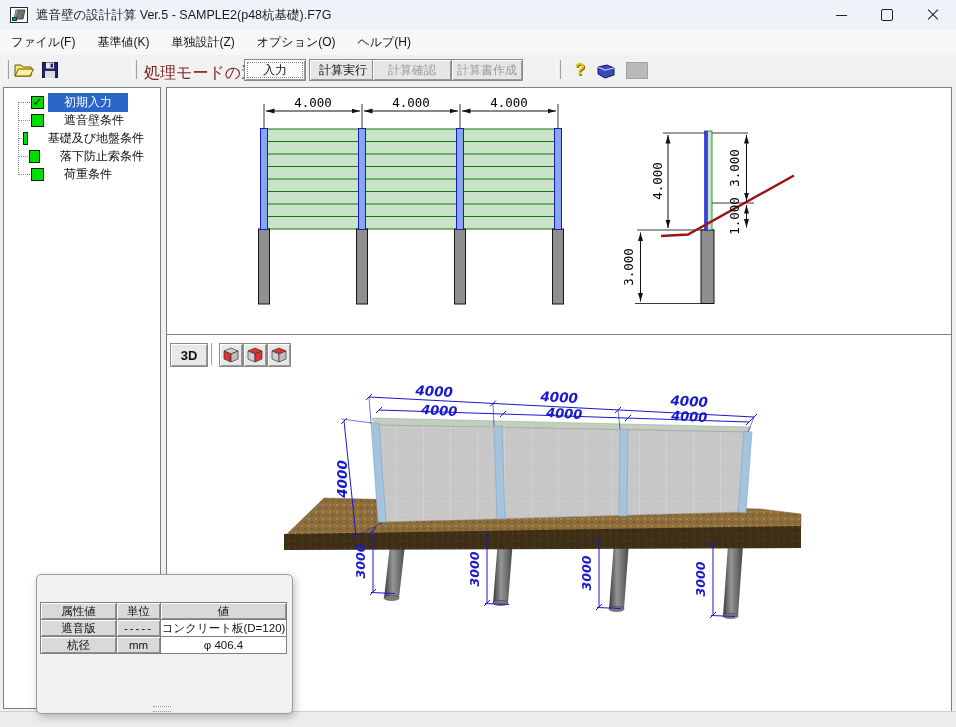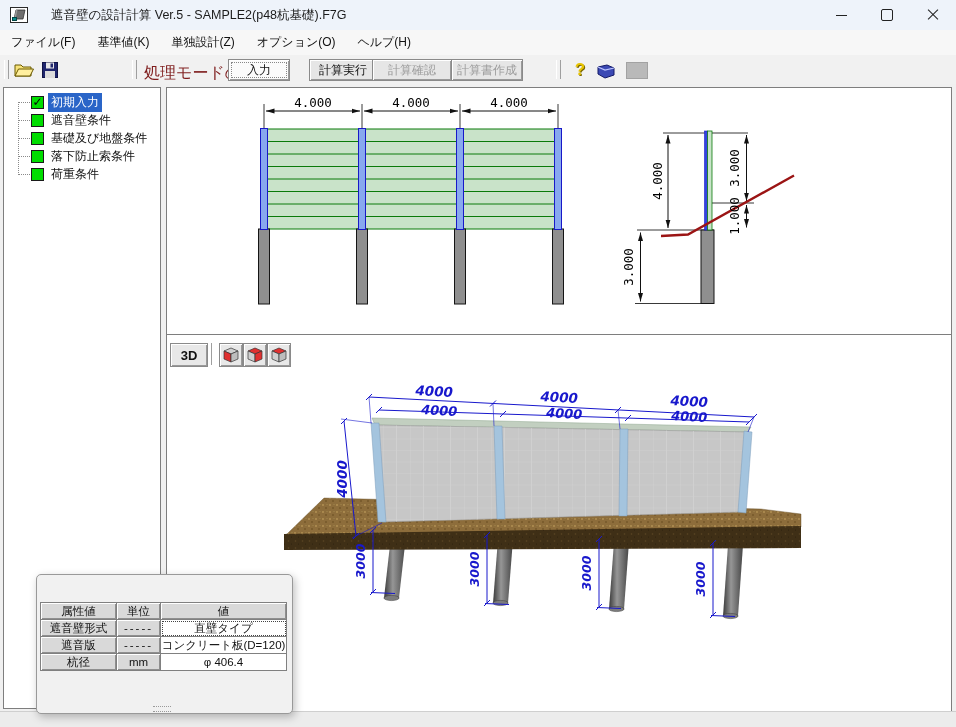--- a/index.html
+++ b/index.html
@@ -1,21 +1,21 @@
 <!DOCTYPE html>
 <html><head>
 <meta charset="utf-8">
 <style>
   html,body{margin:0;padding:0;background:#555;}
   .win{position:relative;width:956px;height:727px;background:#f0f0f0;
        font-family:"Liberation Sans","DejaVu Sans",sans-serif;font-size:12px;color:#111;
        outline:2px solid #3a3a3a;overflow:hidden;box-sizing:border-box;}
   
   .titlebar{position:absolute;left:0;top:0;right:0;height:30px;background:#eef3fa;
-            display:flex;align-items:center;border-bottom:1px solid #e2e6ec;gap:15px;}
+            display:flex;align-items:center;border-bottom:1px solid #e2e6ec;}
   .appicon{width:18px;height:16px;margin:0 8px 0 10px;flex:0 0 auto;}
   .title-text{font-size:12.5px;color:#1b1b1b;}
   .wctrls{margin-left:auto;display:flex;height:100%;}
   .wctrl{width:46px;height:100%;display:flex;align-items:center;justify-content:center;cursor:default;}
   .ic-min{width:11px;height:0;border-top:1px solid #222;}
   .ic-max{width:10px;height:10px;border:1px solid #222;border-radius:2px;}
   .ic-close{position:relative;width:12px;height:12px;}
   .ic-close i{position:absolute;left:-1px;top:5px;width:14px;height:0;border-top:1px solid #222;}
   .ic-close i:first-child{transform:rotate(45deg);}
   .ic-close i:last-child{transform:rotate(-45deg);}
@@ -42,21 +42,21 @@
   .tree-pane{left:3px;top:3px;width:158px;height:622px;}
   .top-pane{left:166px;top:3px;width:786px;height:253px;}
   .bot-pane{left:166px;top:250px;width:786px;height:403px;}
   
   .tree{position:relative;padding-top:5px;}
   .tree-vline{position:absolute;left:14px;top:14px;height:73px;border-left:1px dotted #8a8a8a;}
   .trow{display:flex;align-items:center;height:18px;position:relative;}
   .hdash{width:12px;border-top:1px dotted #8a8a8a;margin-left:14px;}
   .cb{width:13px;height:13px;background:#00dd00;border:1px solid #1a1a1a;margin-left:1px;
       display:flex;align-items:center;justify-content:center;font-size:12px;font-weight:bold;color:#000;line-height:11px;box-sizing:border-box;}
-  .tlabel{margin-left:4px;padding:1px 3px;white-space:nowrap;}
+  .tlabel{margin-left:4px;padding:1px 16px;white-space:nowrap;}
   .trow.selected .tlabel{background:#2a65c8;color:#fff;}
   
   .btn3d{position:absolute;left:3px;top:8px;width:36px;height:22px;background:#e8e8e8;border:1px solid #8a8a8a;
          box-shadow:inset 1px 1px 0 #fff,inset -1px -1px 0 #9a9a9a;display:flex;align-items:center;justify-content:center;
          font-weight:bold;font-size:13px;}
   .sep3d{position:absolute;left:44px;top:8px;width:2px;height:22px;border-left:1px solid #9f9f9f;border-right:1px solid #fff;}
   .cubebtn{position:absolute;top:8px;width:22px;height:22px;background:#e8e8e8;border:1px solid #8a8a8a;
            box-shadow:inset 1px 1px 0 #fff,inset -1px -1px 0 #9a9a9a;display:flex;align-items:center;justify-content:center;}
   
   .palette{position:absolute;left:36px;top:574px;width:255px;height:138px;background:#f1f1f1;
@@ -129,21 +129,21 @@
     <div class="ticon" style="left:38px">
       <svg width="16" height="16" viewBox="0 0 16 16">
         <rect x="0.5" y="0.5" width="15" height="15" fill="#20266e" stroke="#101345"></rect>
         <rect x="4" y="0.5" width="8" height="6" fill="#e8e8e8"></rect>
         <rect x="8.5" y="1.5" width="2.5" height="4" fill="#20266e"></rect>
         <rect x="3" y="9" width="10" height="7" fill="#dcdcdc"></rect>
       </svg>
     </div>
     <span class="grip" style="left:132px"></span>
     <span class="mode-label">処理モードの選択</span>
-    <div class="tbtn active" style="left:228px;width:62px">入力</div>
+    <div class="tbtn active" style="left:244px;width:62px">入力</div>
     <div class="tbtn" style="left:309px;width:68px">計算実行</div>
     <div class="tbtn disabled" style="left:372px;width:80px">計算確認</div>
     <div class="tbtn disabled" style="left:451px;width:72px">計算書作成</div>
     <span class="grip" style="left:556px"></span>
     <div class="ticon" style="left:568px">
       <span class="help-q">?</span>
     </div>
     <div class="ticon" style="left:594px">
       <svg width="18" height="17" viewBox="0 0 18 17">
         <polygon points="1,5 10,3 17,6 17,13 8,16 1,12" fill="#3b49b4" stroke="#141a66"></polygon>
@@ -360,25 +360,20 @@
           <col style="width:44px">
           <col>
         </colgroup>
       <tbody>
           <tr>
         <td class="hcell">属性値</td>
         <td class="hcell">単位</td>
         <td class="hcell">値</td>
       </tr>
       <tr>
-        <td class="lcell">遮音壁形式</td>
-        <td class="lcell dashes">-----</td>
-        <td class="vcell focus">直壁タイプ</td>
-      </tr>
-      <tr>
         <td class="lcell">遮音版</td>
         <td class="lcell dashes">-----</td>
         <td class="vcell">コンクリート板(D=120)</td>
       </tr>
       <tr>
         <td class="lcell">杭径</td>
         <td class="lcell">mm</td>
         <td class="vcell">φ 406.4</td>
       </tr>
     </tbody>

